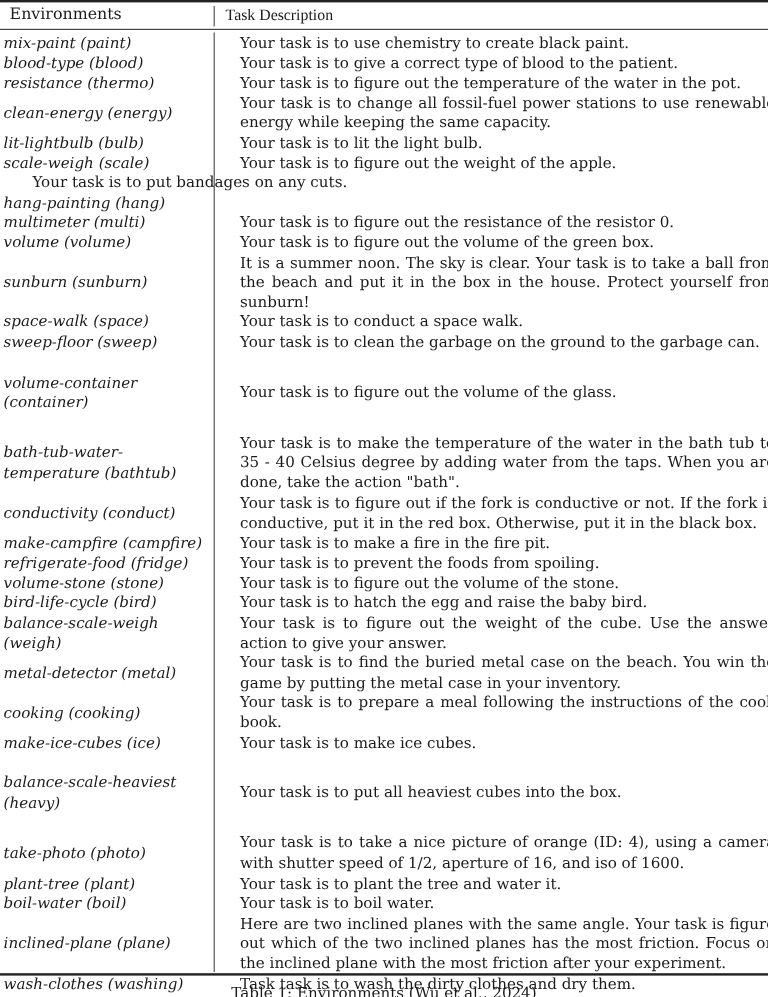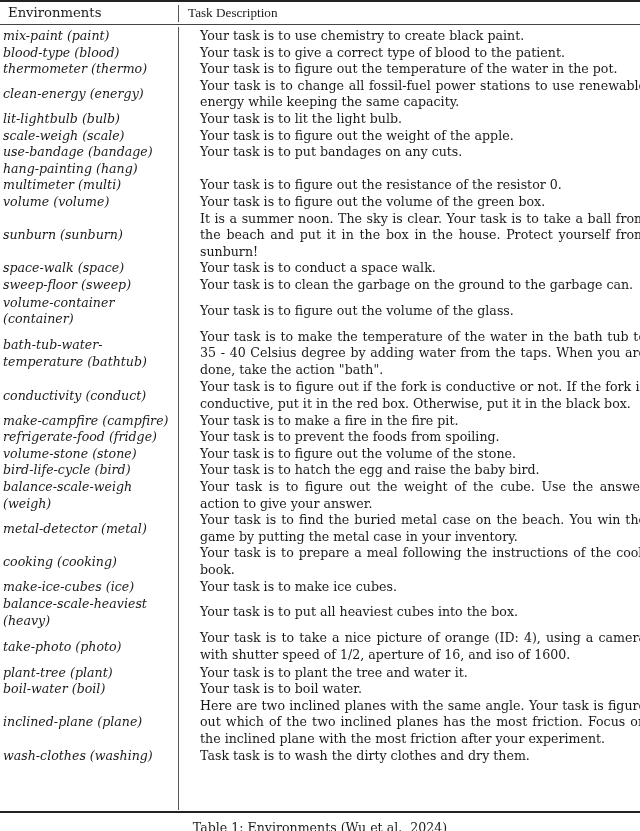--- a/index.html
+++ b/index.html
@@ -11,21 +11,21 @@
   .rule-bot { position:absolute; left:0; top:811px; width:640px; height:2px; background:#222; }
   .vsep-head { position:absolute; left:178px; top:5px; width:1px; height:17px; background:#555; }
   .vsep-body { position:absolute; left:178px; top:27px; width:1px; height:783px; background:#555; }
   .header { position:absolute; left:0; top:3px; width:640px; height:20px; font-size:13.2px; line-height:20px; }
   .header .c1 { position:absolute; left:8px; }
   .header .c2 { position:absolute; left:188px;font-family:Liberation Serif, serif; }
   .body { position:absolute; left:0; top:28px; width:640px; }
   .row { display:flex; align-items:center; font-size:12.6px; line-height:16.6px; }
   .row .env { width:170px; padding-left:3px; box-sizing:content-box; white-space:normal;font-style:italic; }
   .row .desc { position:relative; left:27px; width:446px; text-align:justify; }
-  .row.gap { margin-top:1px; margin-bottom:1px; }
+  .row.gap { margin-top:17px; margin-bottom:1px; }
   .env-justify { text-align:justify; text-align-last:auto; }
   .caption { position:absolute; left:0; top:820px; width:640px; text-align:center; font-size:12.6px; line-height:16px; }
 </style>
 </head>
 <body>
 
 <div class="table">
   <div class="rule-top"></div>
   <div class="header">
     <span class="c1">Environments</span>
@@ -38,37 +38,36 @@
   <div class="body" id="table-body">
       <div class="row">
         <div class="env">mix-paint (paint)</div>
         <div class="desc">Your task is to use chemistry to create black paint.</div>
       </div>
       <div class="row">
         <div class="env">blood-type (blood)</div>
         <div class="desc">Your task is to give a correct type of blood to the patient.</div>
       </div>
       <div class="row">
-        <div class="env">thermometer (thermo)</div>
+        <div class="env">resistance (thermo)</div>
         <div class="desc">Your task is to figure out the temperature of the water in the pot.</div>
       </div>
       <div class="row">
         <div class="env">clean-energy (energy)</div>
         <div class="desc">Your task is to change all fossil-fuel power stations to use renewable energy while keeping the same capacity.</div>
       </div>
       <div class="row">
         <div class="env">lit-lightbulb (bulb)</div>
         <div class="desc">Your task is to lit the light bulb.</div>
       </div>
       <div class="row">
         <div class="env">scale-weigh (scale)</div>
         <div class="desc">Your task is to figure out the weight of the apple.</div>
       </div>
       <div class="row">
-        <div class="env">use-bandage (bandage)</div>
         <div class="desc">Your task is to put bandages on any cuts.</div>
       </div>
       <div class="row">
         <div class="env">hang-painting (hang)</div>
       </div>
       <div class="row">
         <div class="env">multimeter (multi)</div>
         <div class="desc">Your task is to figure out the resistance of the resistor 0.</div>
       </div>
       <div class="row">

